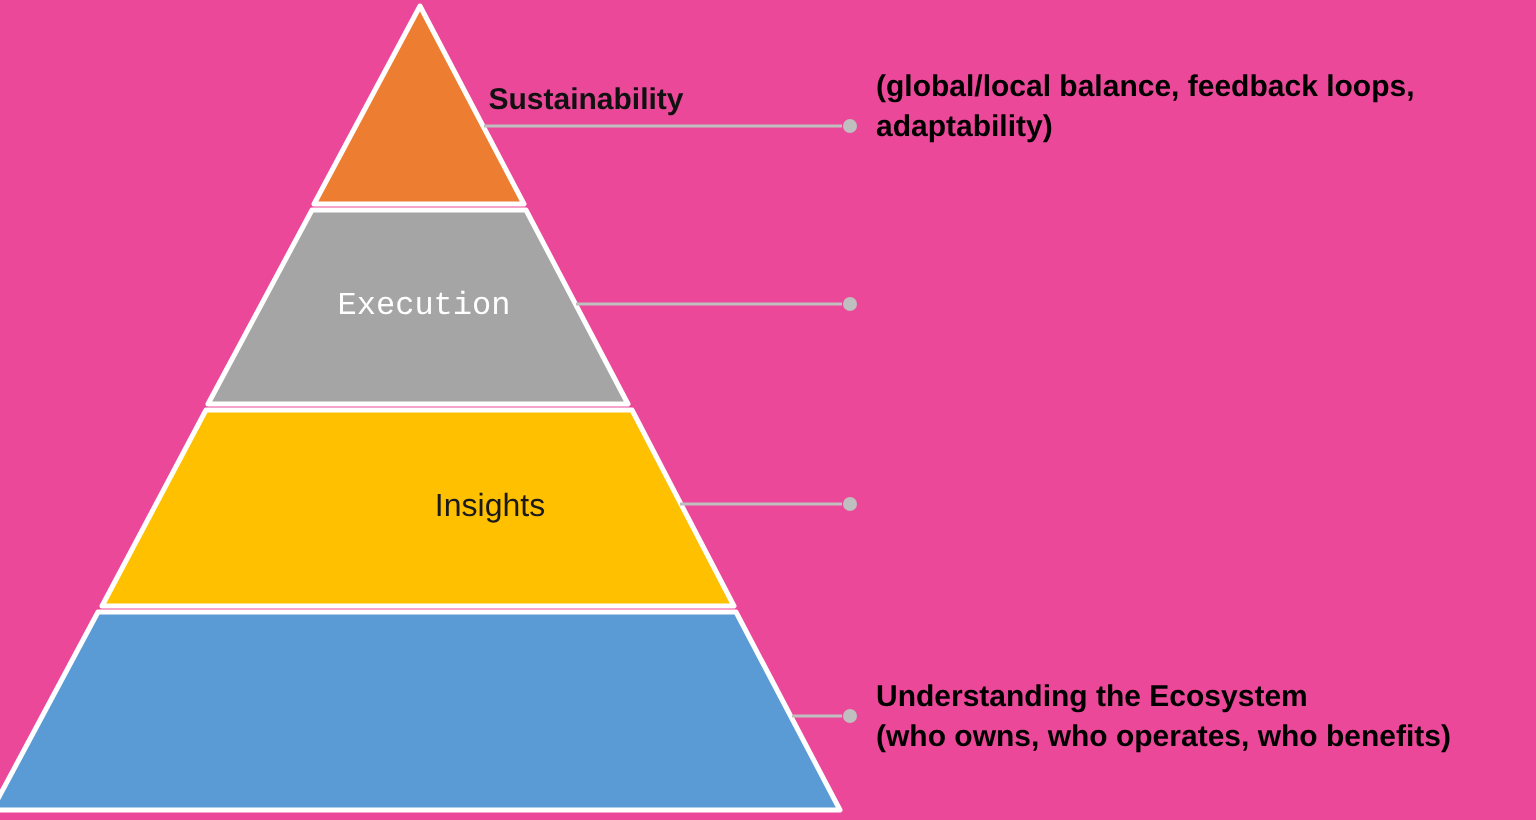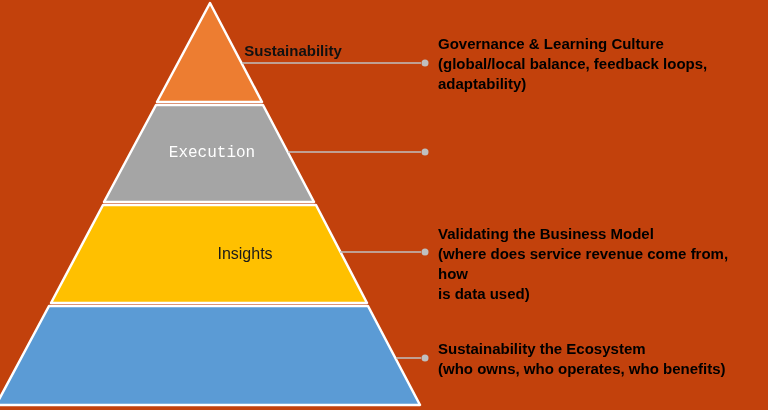--- a/index.html
+++ b/index.html
@@ -1,21 +1,21 @@
 <!DOCTYPE html>
 <html><head>
 <meta charset="utf-8">
 <style>
   html, body { margin: 0; padding: 0; }
   body { font-family: "Liberation Sans", sans-serif; background: #ffffff; }
   .stage {
     position: relative;
     width: 768px;
     height: 410px;
-    background: #c2410c;
+    background: #ec4899;
     overflow: hidden;
   }
   .pyramid-svg { position: absolute; left: 0; top: 0; }
   .level-label {
     position: absolute;
     transform: translate(-50%, -50%);
     font-size: 16px;
     white-space: nowrap;
     line-height: 1;
   }
@@ -60,30 +60,24 @@
 
     <line x1="396" y1="358" x2="421" y2="358" stroke-width="1.5" stroke="#BFBFBF"></line>
     <circle cx="425" cy="358" r="3.5" fill="#BFBFBF"></circle>
   </svg>
 
   <div class="level-label apex-label" style="left:293px; top:50px;">Sustainability</div>
   <div class="level-label label-light" style="left:212px; top:153px;font-family:Liberation Mono, monospace;">Execution</div>
   <div class="level-label label-dark" style="left:213px; top:254px;">Insights</div>
 
   <div class="desc-block" style="top:34px;">
-    <div class="desc-heading">Governance &amp; Learning Culture</div>
     <div class="desc-detail">(global/local balance, feedback loops,
 adaptability)</div>
   </div>
 
 
-  <div class="desc-block" style="top:224px;">
-    <div class="desc-heading">Validating the Business Model</div>
-    <div class="desc-detail">(where does service revenue come from, how
-is data used)</div>
-  </div>
 
   <div class="desc-block" style="top:339px;">
-    <div class="desc-heading">Sustainability the Ecosystem</div>
+    <div class="desc-heading">Understanding the Ecosystem</div>
     <div class="desc-detail">(who owns, who operates, who benefits)</div>
   </div>
 
 </div>
 
 </body></html>

